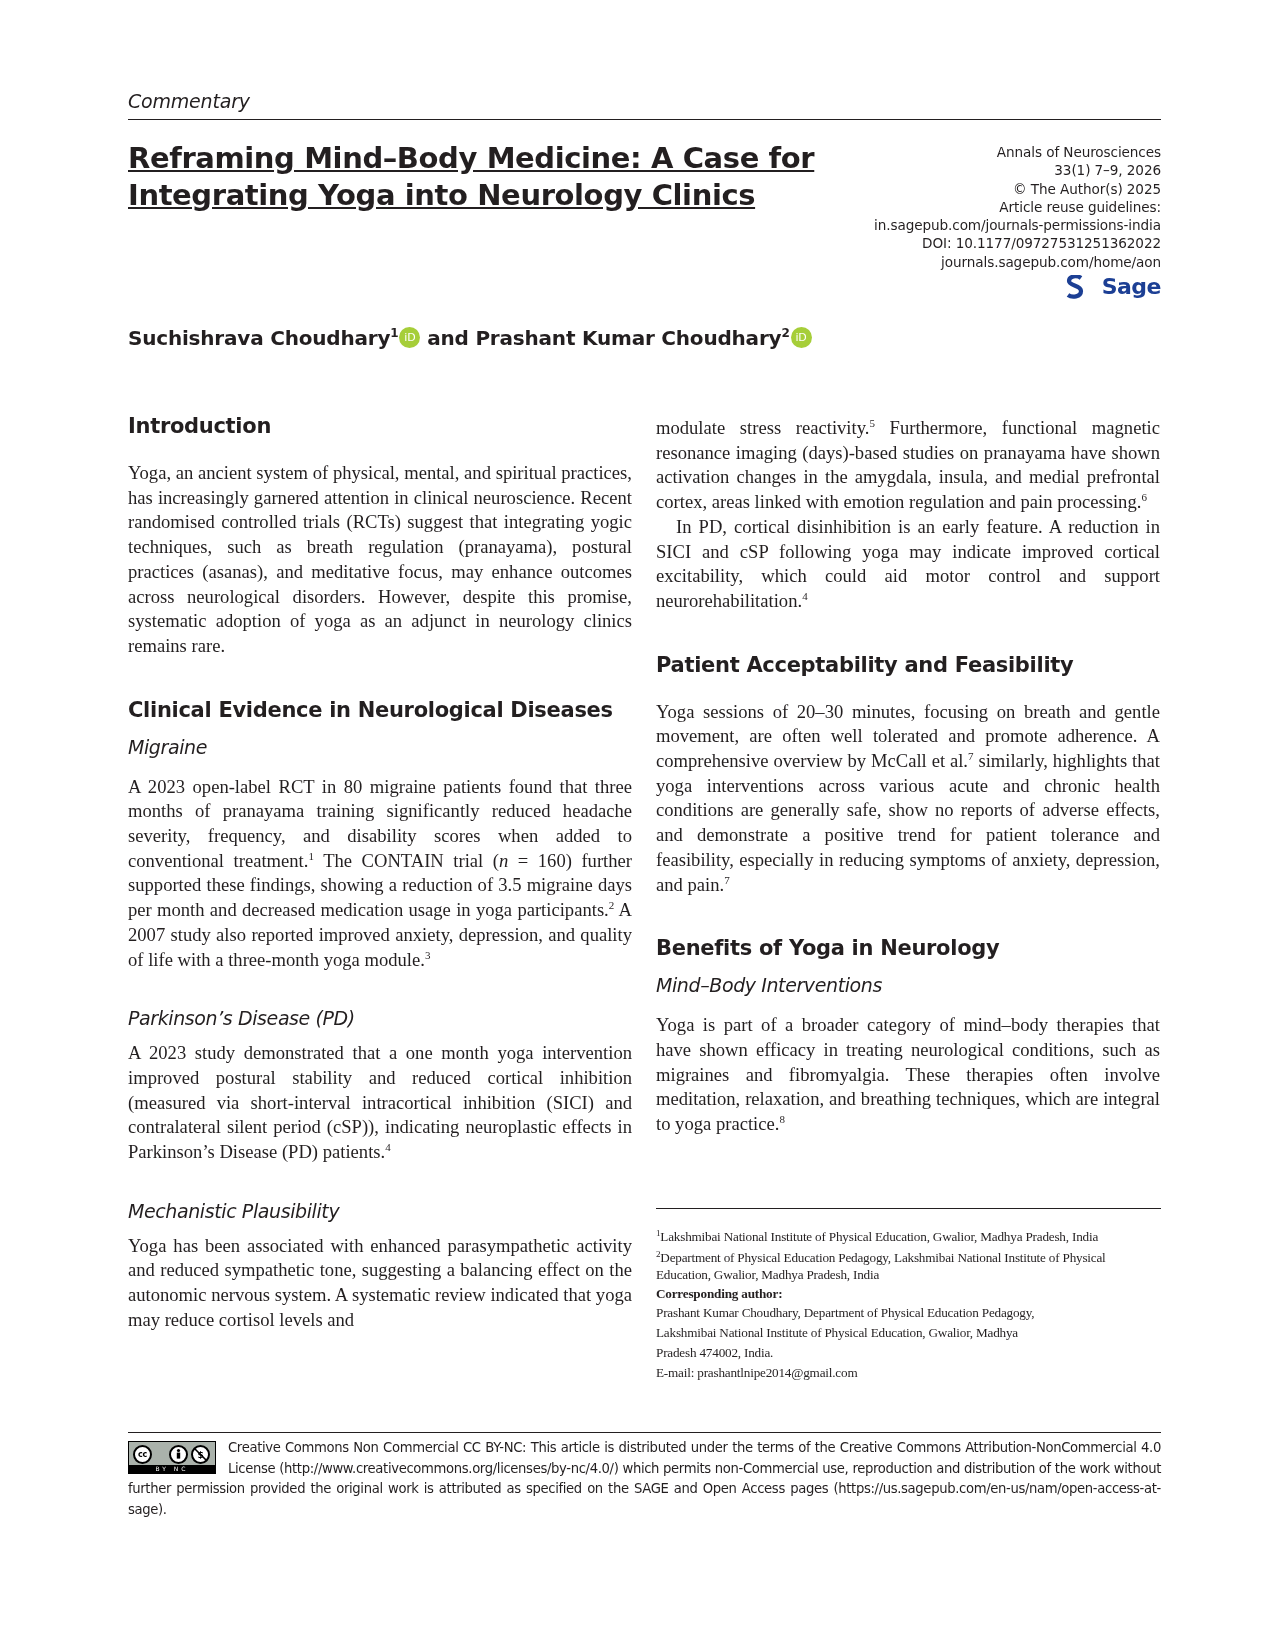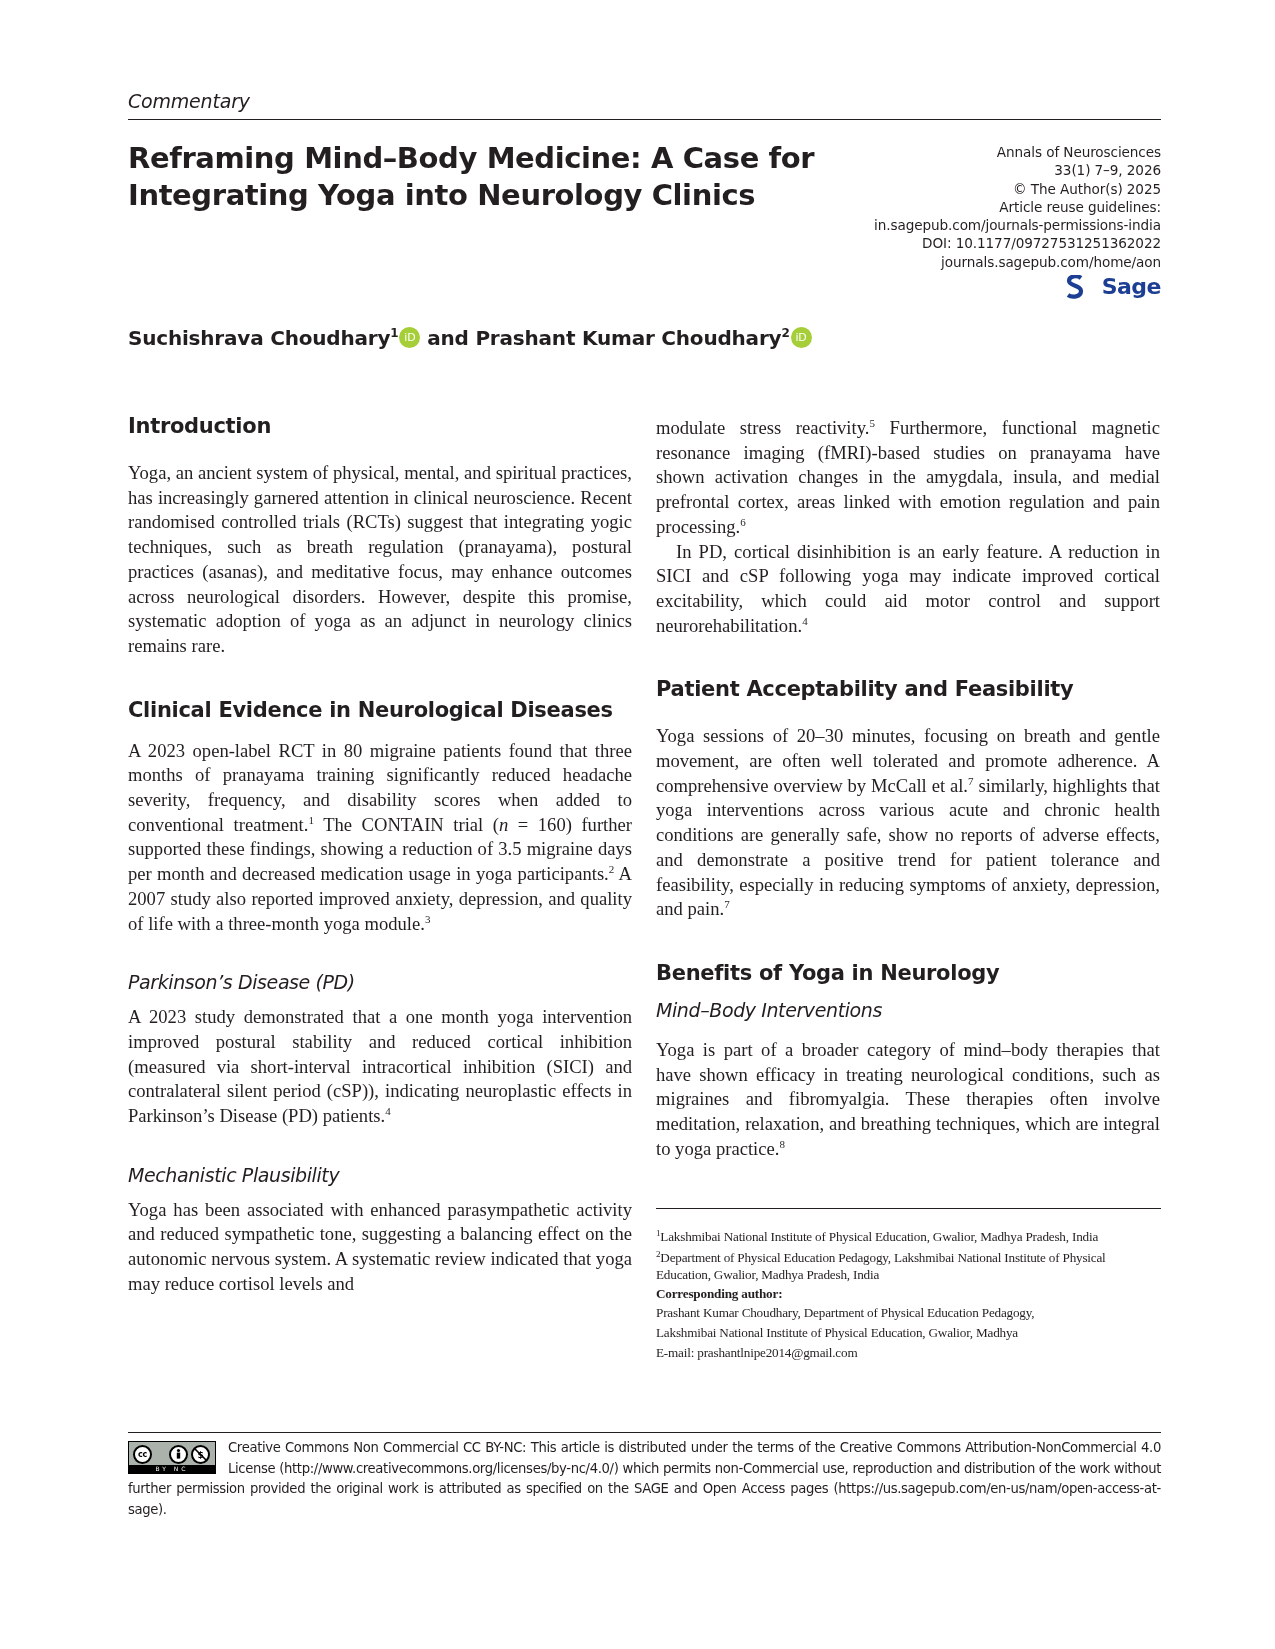--- a/index.html
+++ b/index.html
@@ -2,21 +2,21 @@
 <html><head>
 <meta charset="utf-8">
 <style>
   html, body { margin: 0; padding: 0; background: #ffffff; }
   body { width: 1275px; height: 1649px; position: relative; overflow: hidden; color: #231f20; }
   .sans { font-family: "DejaVu Sans", "Liberation Sans", sans-serif; }
 
   #article-type { position: absolute; left: 128px; top: 90px; font-size: 19px; font-style: italic; letter-spacing: -0.2px; }
   #top-rule { position: absolute; left: 128px; top: 119px; width: 1033px; height: 1px; background: #231f20; }
 
-  #title { position: absolute; left: 128px; top: 140px; width: 700px; font-size: 29px; font-weight: bold; line-height: 37px; letter-spacing: -0.4px; margin: 0; }
+  #title { position: absolute; left: 128px; top: 140px; width: 700px; font-size: 29px; font-weight: bold; line-height: 37px; letter-spacing: -0.4px; margin: 0; text-decoration: underline; }
 
   #journal-info { position: absolute; right: 114px; top: 143px; text-align: right; font-size: 13.6px; line-height: 18.3px; letter-spacing: -0.1px; }
   #journal-info div { white-space: nowrap; text-align: right; }
   #sage-logo { margin-top: 4px; display: inline-flex; align-items: center; gap: 18px; color: #1c3f94; font-weight: bold; font-size: 22px; letter-spacing: -0.5px; }
   #sage-logo .s-mark { display: inline-block; width: 18px; height: 24px; }
 
   #authors { position: absolute; left: 128px; top: 326px; font-size: 20px; font-weight: bold; letter-spacing: -0.2px; white-space: nowrap; }
   #authors sup { font-size: 12px; font-weight: bold; }
   .orcid { display: inline-block; width: 21px; height: 21px; border-radius: 50%; background: #a6ce39; color: #fff; font-size: 11px; font-weight: normal; text-align: center; line-height: 21px; vertical-align: 4px; margin-left: 1px; font-family: "DejaVu Sans", sans-serif; }
 
@@ -70,47 +70,49 @@
   <span>Suchishrava Choudhary</span><sup>1</sup><span class="orcid">iD</span>
   <span>and</span>
   <span>Prashant Kumar Choudhary</span><sup>2</sup><span class="orcid">iD</span>
 </div>
 
 <div id="col-left" class="col">
   <h2 class="section">Introduction</h2>
   <p class="body" style="margin-top:23px">Yoga, an ancient system of physical, mental, and spiritual practices, has increasingly garnered attention in clinical neu­roscience. Recent randomised controlled trials (RCTs) sug­gest that integrating yogic techniques, such as breath regulation (pranayama), postural practices (asanas), and med­itative focus, may enhance outcomes across neurological dis­orders. However, despite this promise, systematic adoption of yoga as an adjunct in neurology clinics remains rare.</p>
 
   <h2 class="section" style="margin-top:39px">Clinical Evidence in Neurological Diseases</h2>
+  <h3 class="subsection" style="margin-top:14px">Migraine</h3>
   <p class="body" style="margin-top:17px"><span>A 2023 open-label RCT in 80 migraine patients found that three months of pranayama training significantly reduced headache severity, frequency, and disability scores when added to conventional treatment.</span><sup>1</sup><span> The CONTAIN trial (</span><i>n</i><span> = 160) further supported these findings, showing a reduction of 3.5 migraine days per month and decreased medication usage in yoga participants.</span><sup>2</sup><span> A 2007 study also reported improved anxiety, depression, and quality of life with a three-month yoga module.</span><sup>3</sup></p>
 
   <h3 class="subsection" style="margin-top:35px">Parkinson’s Disease (PD)</h3>
   <p class="body" style="margin-top:12px"><span>A 2023 study demonstrated that a one month yoga interven­tion improved postural stability and reduced cortical inhibi­tion (measured via short-interval intracortical inhibition (SICI) and contralateral silent period (cSP)), indicating neu­roplastic effects in Parkinson’s Disease (PD) patients.</span><sup>4</sup></p>
 
   <h3 class="subsection" style="margin-top:35px">Mechanistic Plausibility</h3>
   <p class="body" id="mech-p1" style="margin-top:12px; height:99px; overflow:hidden"><span>Yoga has been associated with enhanced parasympathetic activity and reduced sympathetic tone, suggesting a balanc­ing effect on the autonomic nervous system. A systematic review indicated that yoga may reduce cortisol levels and</span></p>
 </div>
 
 <div id="col-right" class="col" style="top:416px">
-  <p class="body"><span>modulate stress reactivity.</span><sup>5</sup><span> Furthermore, functional magnetic resonance imaging (fMRI)-based studies on pranayama have shown activation changes in the amygdala, insula, and medial prefrontal cortex, areas linked with emotion regulation and pain processing.</span><sup>6</sup></p>
+  <p class="body"><span>modulate stress reactivity.</span><sup>5</sup><span> Furthermore, functional magnetic resonance imaging (days)-based studies on pranayama have shown activation changes in the amygdala, insula, and medial prefrontal cortex, areas linked with emotion regulation and pain processing.</span><sup>6</sup></p>
   <p class="body indent"><span>In PD, cortical disinhibition is an early feature. A reduc­tion in SICI and cSP following yoga may indicate improved cortical excitability, which could aid motor control and sup­port neurorehabilitation.</span><sup>4</sup></p>
 
   <h2 class="section" style="margin-top:39px">Patient Acceptability and Feasibility</h2>
   <p class="body" style="margin-top:23px"><span>Yoga sessions of 20–30 minutes, focusing on breath and gen­tle movement, are often well tolerated and promote adher­ence. A comprehensive overview by McCall et al.</span><sup>7</sup><span> similarly, highlights that yoga interventions across various acute and chronic health conditions are generally safe, show no reports of adverse effects, and demonstrate a positive trend for patient tolerance and feasibility, especially in reducing symptoms of anxiety, depression, and pain.</span><sup>7</sup></p>
 
   <h2 class="section" style="margin-top:39px">Benefits of Yoga in Neurology</h2>
   <h3 class="subsection" style="margin-top:14px">Mind–Body Interventions</h3>
   <p class="body" style="margin-top:17px"><span>Yoga is part of a broader category of mind–body therapies that have shown efficacy in treating neurological conditions, such as migraines and fibromyalgia. These therapies often involve meditation, relaxation, and breathing techniques, which are integral to yoga practice.</span><sup>8</sup></p>
 </div>
 
 <div id="footnotes">
   <p class="fn"><sup>1</sup><span>Lakshmibai National Institute of Physical Education, Gwalior, Madhya Pradesh, India</span></p>
   <p class="fn"><sup>2</sup><span>Department of Physical Education Pedagogy, Lakshmibai National Institute of Physical Education, Gwalior, Madhya Pradesh, India</span></p>
   <p class="fn corr-label">Corresponding author:</p>
   <p class="fn corr-line">Prashant Kumar Choudhary, Department of Physical Education Pedagogy,</p>
   <p class="fn corr-line">Lakshmibai National Institute of Physical Education, Gwalior, Madhya</p>
+  <p class="fn corr-line">Pradesh 474002, India.</p>
   <p class="fn corr-line">E-mail: prashantlnipe2014@gmail.com</p>
 </div>
 
 <div id="license-rule"></div>
 <div id="license">
   <div id="cc-badge">
     <span class="circ" style="left:4px">cc</span>
     <span class="circ" style="left:40px">
       <svg width="15" height="15" viewBox="0 0 15 15">
           <circle cx="7.5" cy="3.5" r="1.6" fill="#000"></circle>

